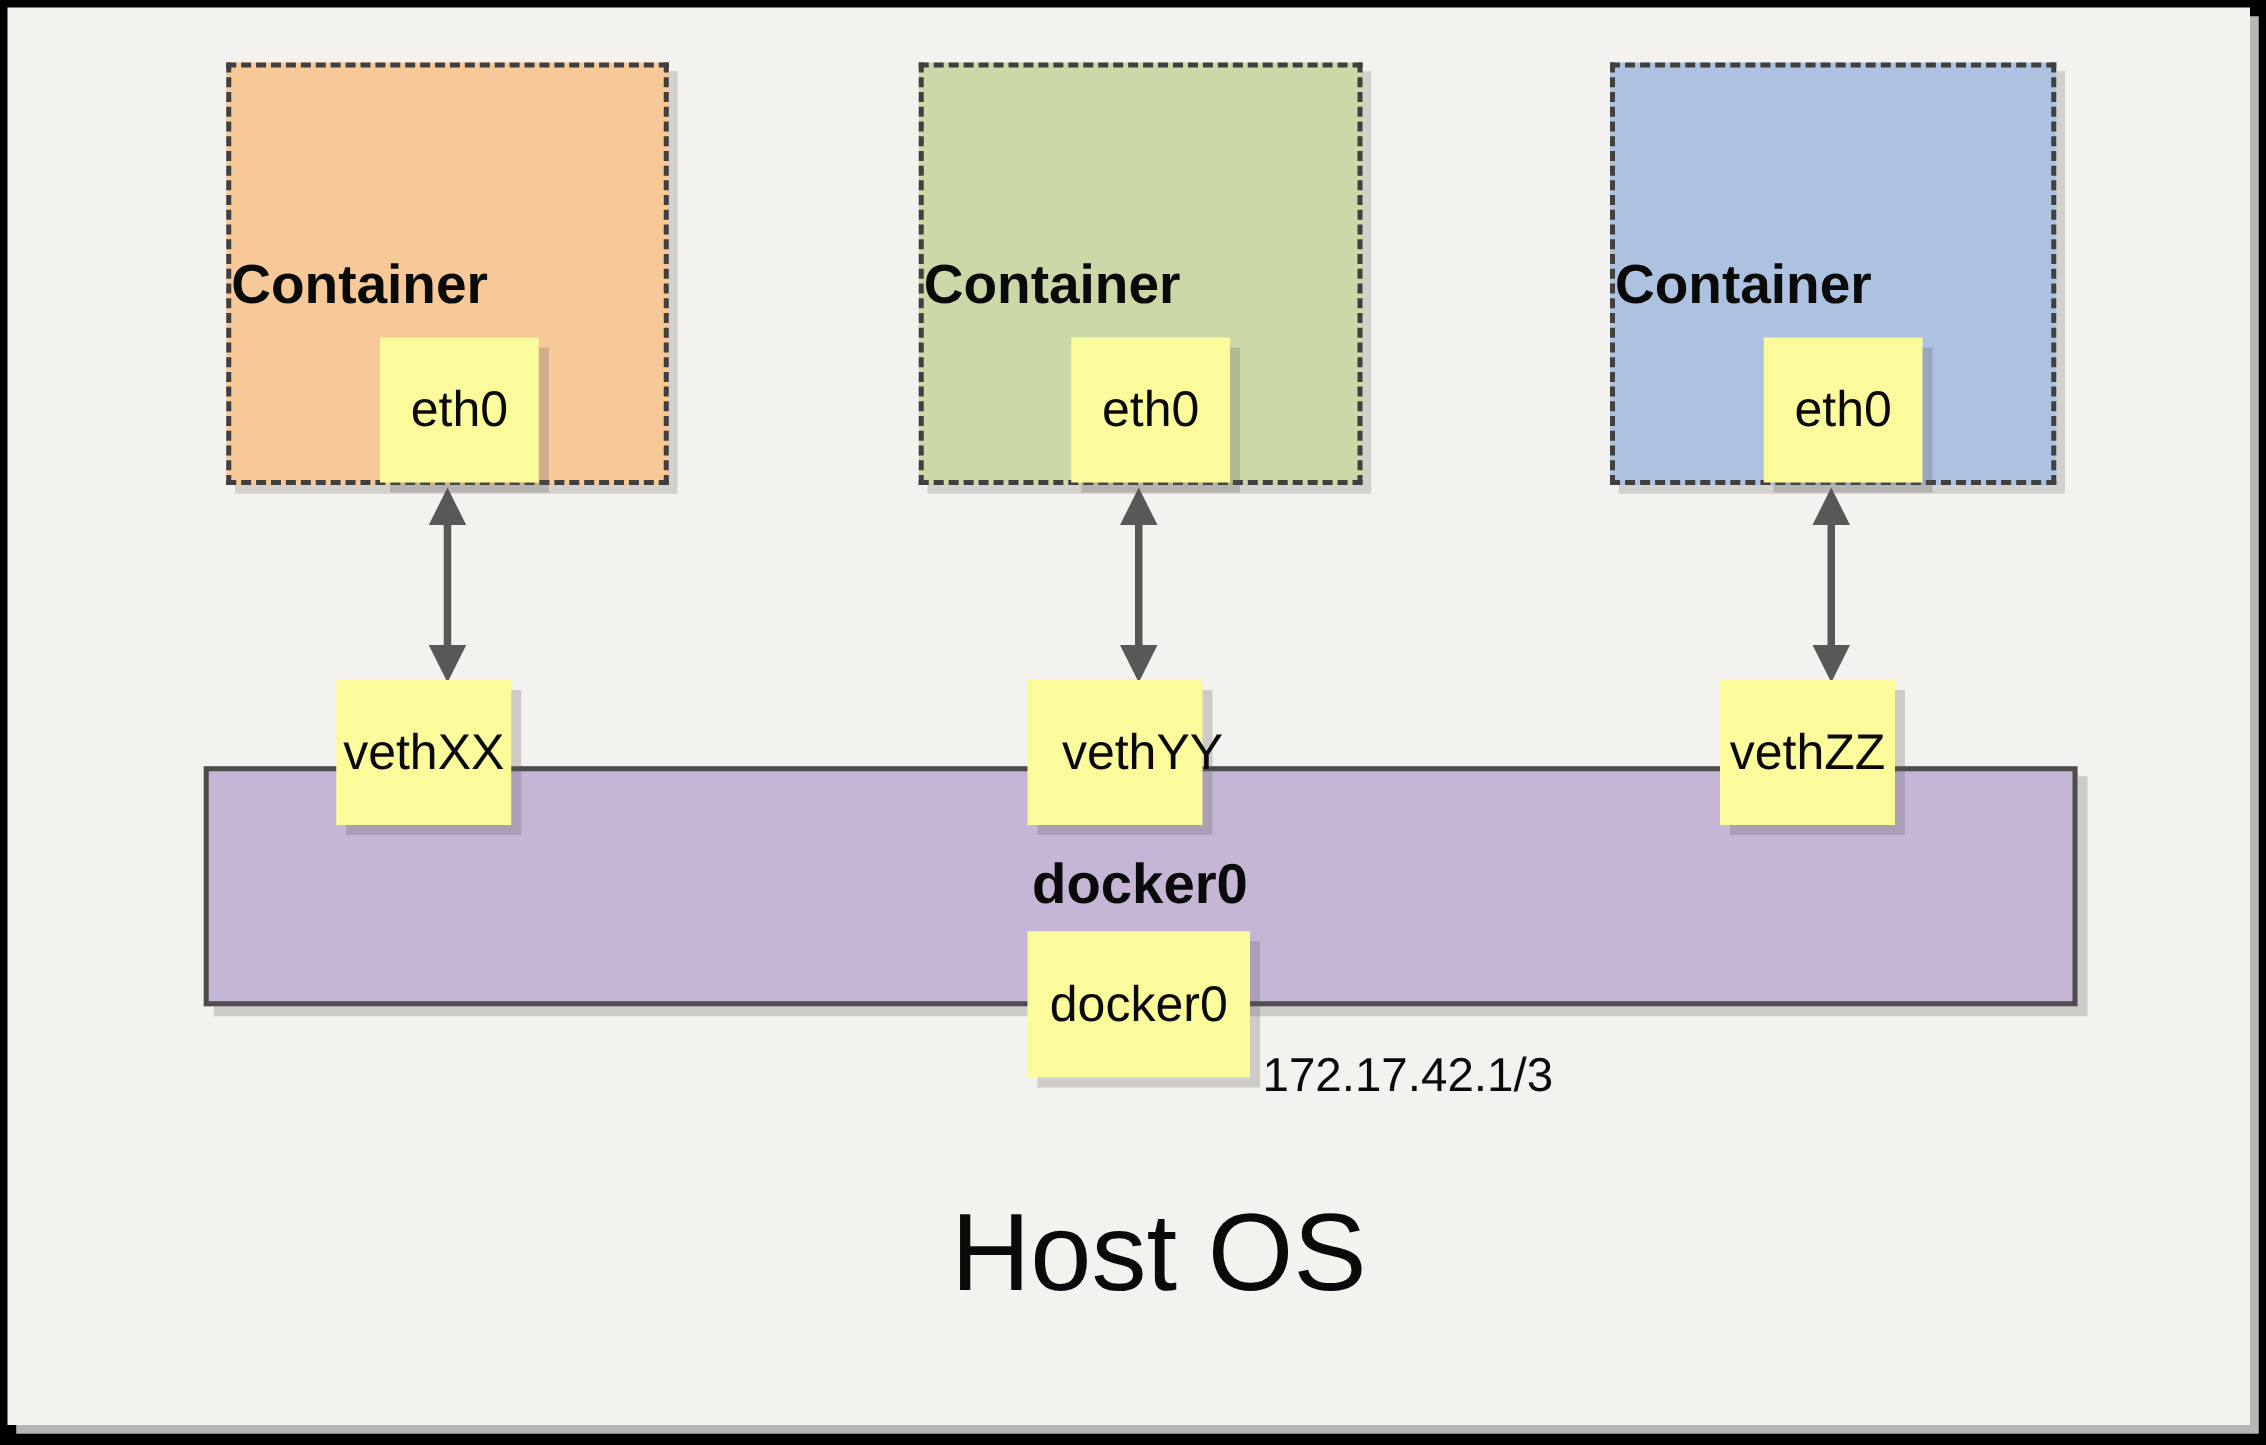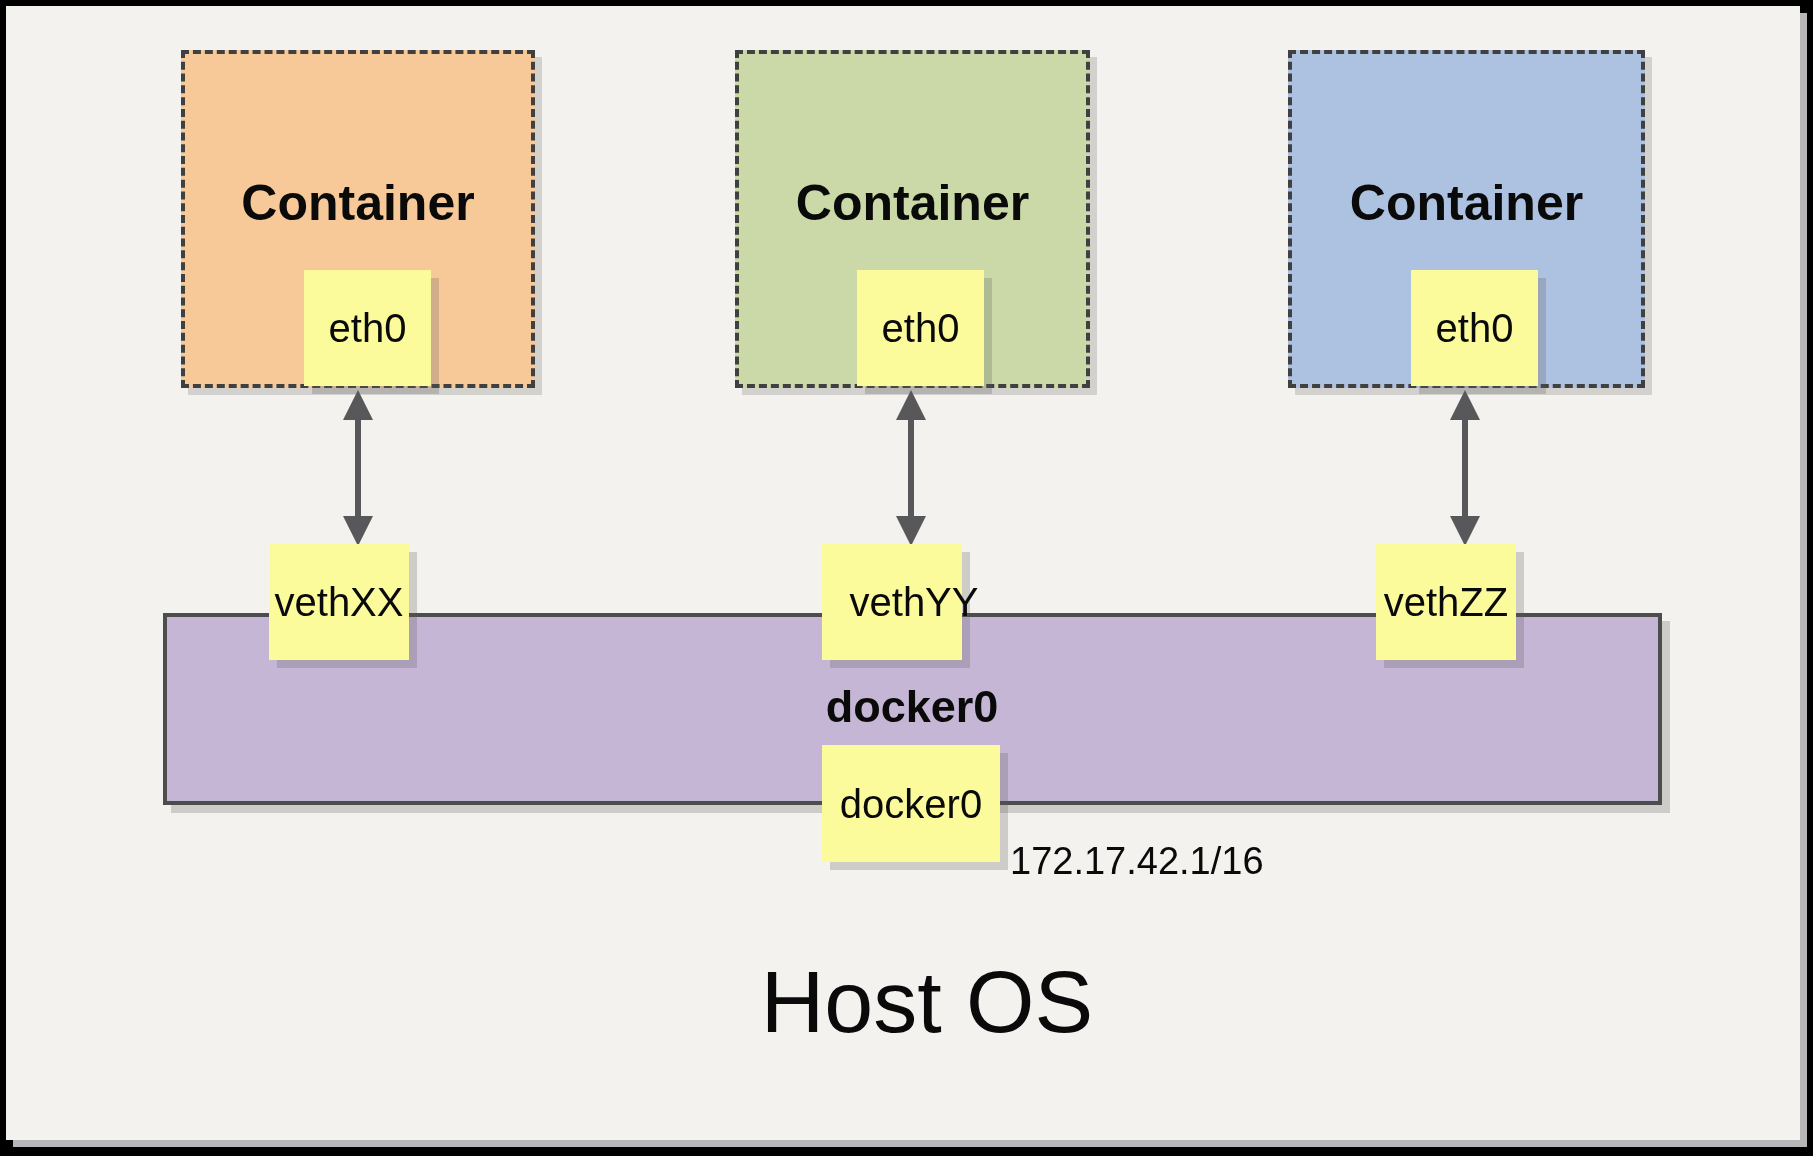--- a/index.html
+++ b/index.html
@@ -20,23 +20,22 @@
   }
 
   
   .container-box {
     position:absolute; top:44px; height:338px;
     border:4px dashed #404040;
     box-shadow:7px 7px 0 0 rgba(90,90,90,0.22);
     z-index:2;
   }
   .container-box .container-title {
-    position:absolute; left:0; top:124px; width:100%;
-    text-align:center;
-    font-size:50px; font-weight:bold; line-height:1;
+    position:absolute; left:0; top:152px; width:100%;
+    font-size:44px; font-weight:bold; line-height:1;
   }
   .cb1 { left:175px; width:354px; }
   .cb2 { left:729px; width:355px; }
   .cb3 { left:1282px; width:357px; }
 
   
   .ybox {
     position:absolute;
     background:#fbfb9b;
     box-shadow:8px 8px 0 0 rgba(90,90,90,0.25);
@@ -132,18 +131,18 @@
       <polygon points="22,156 37,126 7,126" fill="#58585a"></polygon>
     </svg>
 
     <div class="ybox veth veth1" style="background-color: rgb(251, 251, 155);">vethXX</div>
     <div class="ybox veth veth2" style="background-color: rgb(251, 251, 155); padding-left: 44px;">vethYY</div>
     <div class="ybox veth veth3" style="background-color: rgb(251, 251, 155);">vethZZ</div>
 
     <div class="bridge-label">docker0</div>
     <div class="ybox bridge-if" style="background-color: rgb(251, 251, 155);">docker0</div>
 
-    <div class="ip-label">172.17.42.1/16</div>
+    <div class="ip-label">172.17.42.1/3</div>
 
     <div class="host-label">Host OS</div>
 
   </div>
 </div>
 
 </body></html>

